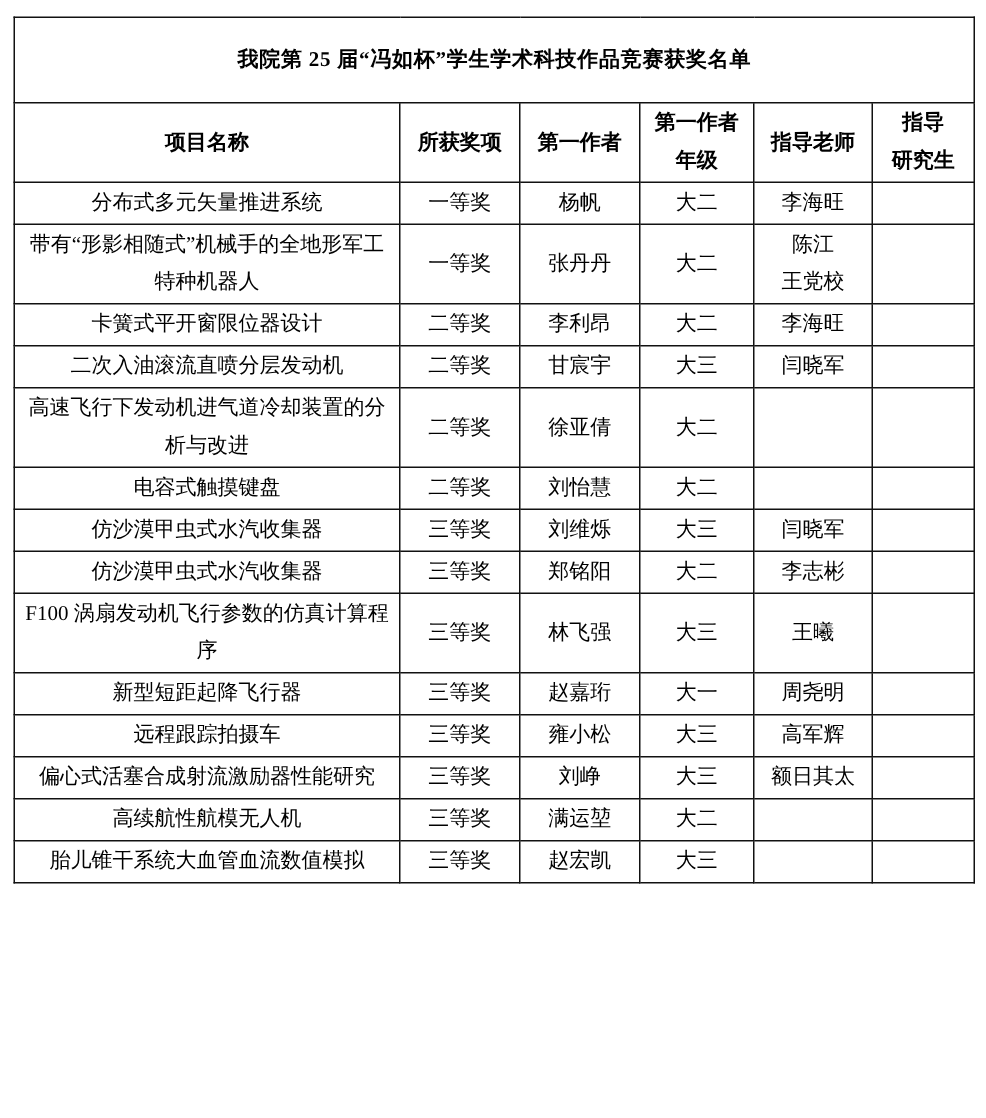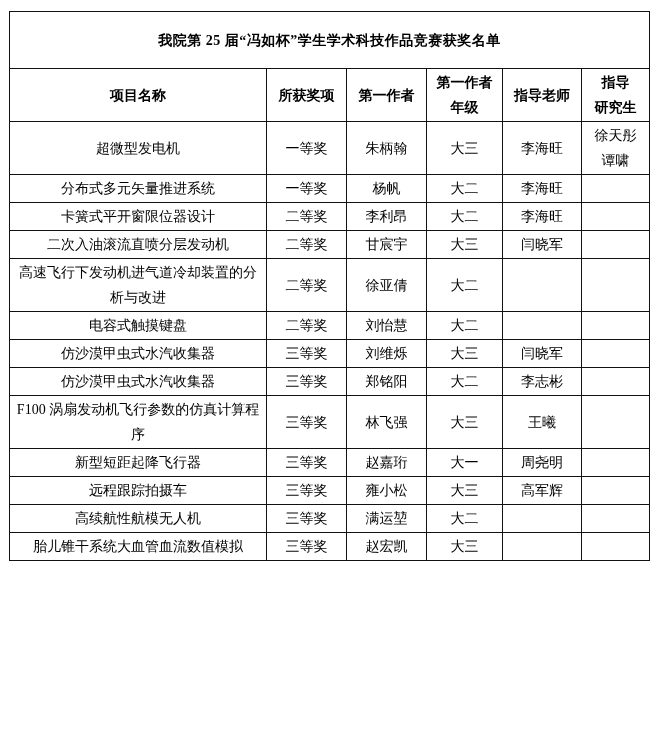--- a/index.html
+++ b/index.html
@@ -72,34 +72,34 @@
         <th>第一作者</th>
         <th>第一作者
 年级</th>
         <th>指导老师</th>
         <th>指导
 研究生</th>
       </tr>
     </thead>
     <tbody id="rows">
         <tr>
-          <td>超微型发电机</td>
-          <td>一等奖</td>
-          <td>朱柄翰</td>
-          <td>大三</td>
-          <td>李海旺</td>
-          <td>徐天彤
-谭啸</td>
-        </tr>
-        <tr>
           <td>分布式多元矢量推进系统</td>
           <td>一等奖</td>
           <td>杨帆</td>
           <td>大二</td>
           <td>李海旺</td>
+          <td></td>
+        </tr>
+        <tr>
+          <td>带有“形影相随式”机械手的全地形军工特种机器人</td>
+          <td>一等奖</td>
+          <td>张丹丹</td>
+          <td>大二</td>
+          <td>陈江
+王党校</td>
           <td></td>
         </tr>
         <tr>
           <td>卡簧式平开窗限位器设计</td>
           <td>二等奖</td>
           <td>李利昂</td>
           <td>大二</td>
           <td>李海旺</td>
           <td></td>
         </tr>
@@ -161,20 +161,28 @@
         </tr>
         <tr>
           <td>远程跟踪拍摄车</td>
           <td>三等奖</td>
           <td>雍小松</td>
           <td>大三</td>
           <td>高军辉</td>
           <td></td>
         </tr>
         <tr>
+          <td>偏心式活塞合成射流激励器性能研究</td>
+          <td>三等奖</td>
+          <td>刘峥</td>
+          <td>大三</td>
+          <td>额日其太</td>
+          <td></td>
+        </tr>
+        <tr>
           <td>高续航性航模无人机</td>
           <td>三等奖</td>
           <td>满运堃</td>
           <td>大二</td>
           <td></td>
           <td></td>
         </tr>
         <tr>
           <td>胎儿锥干系统大血管血流数值模拟</td>
           <td>三等奖</td>

